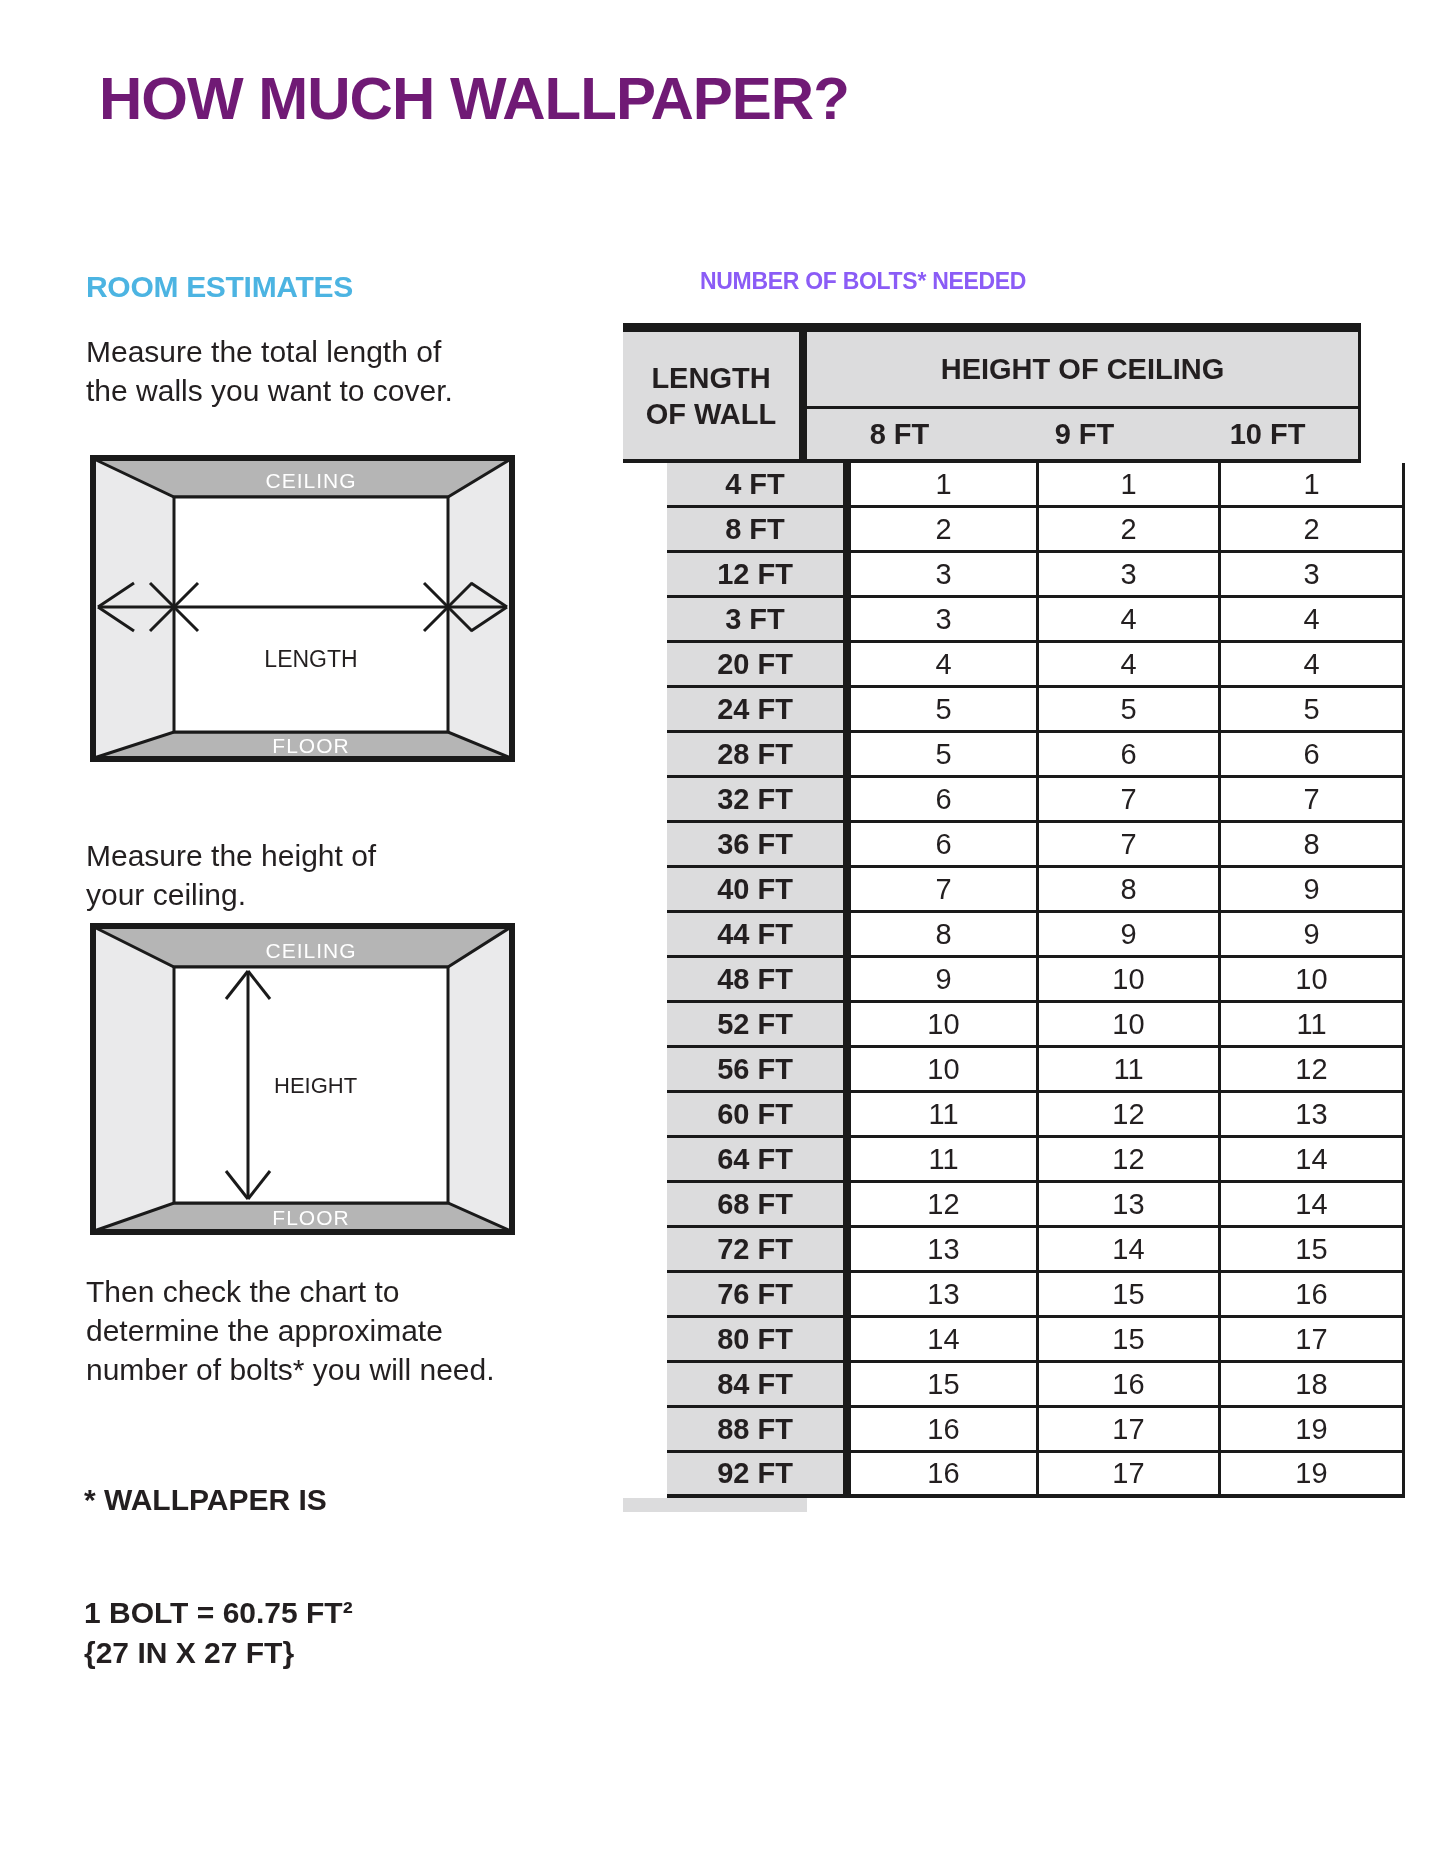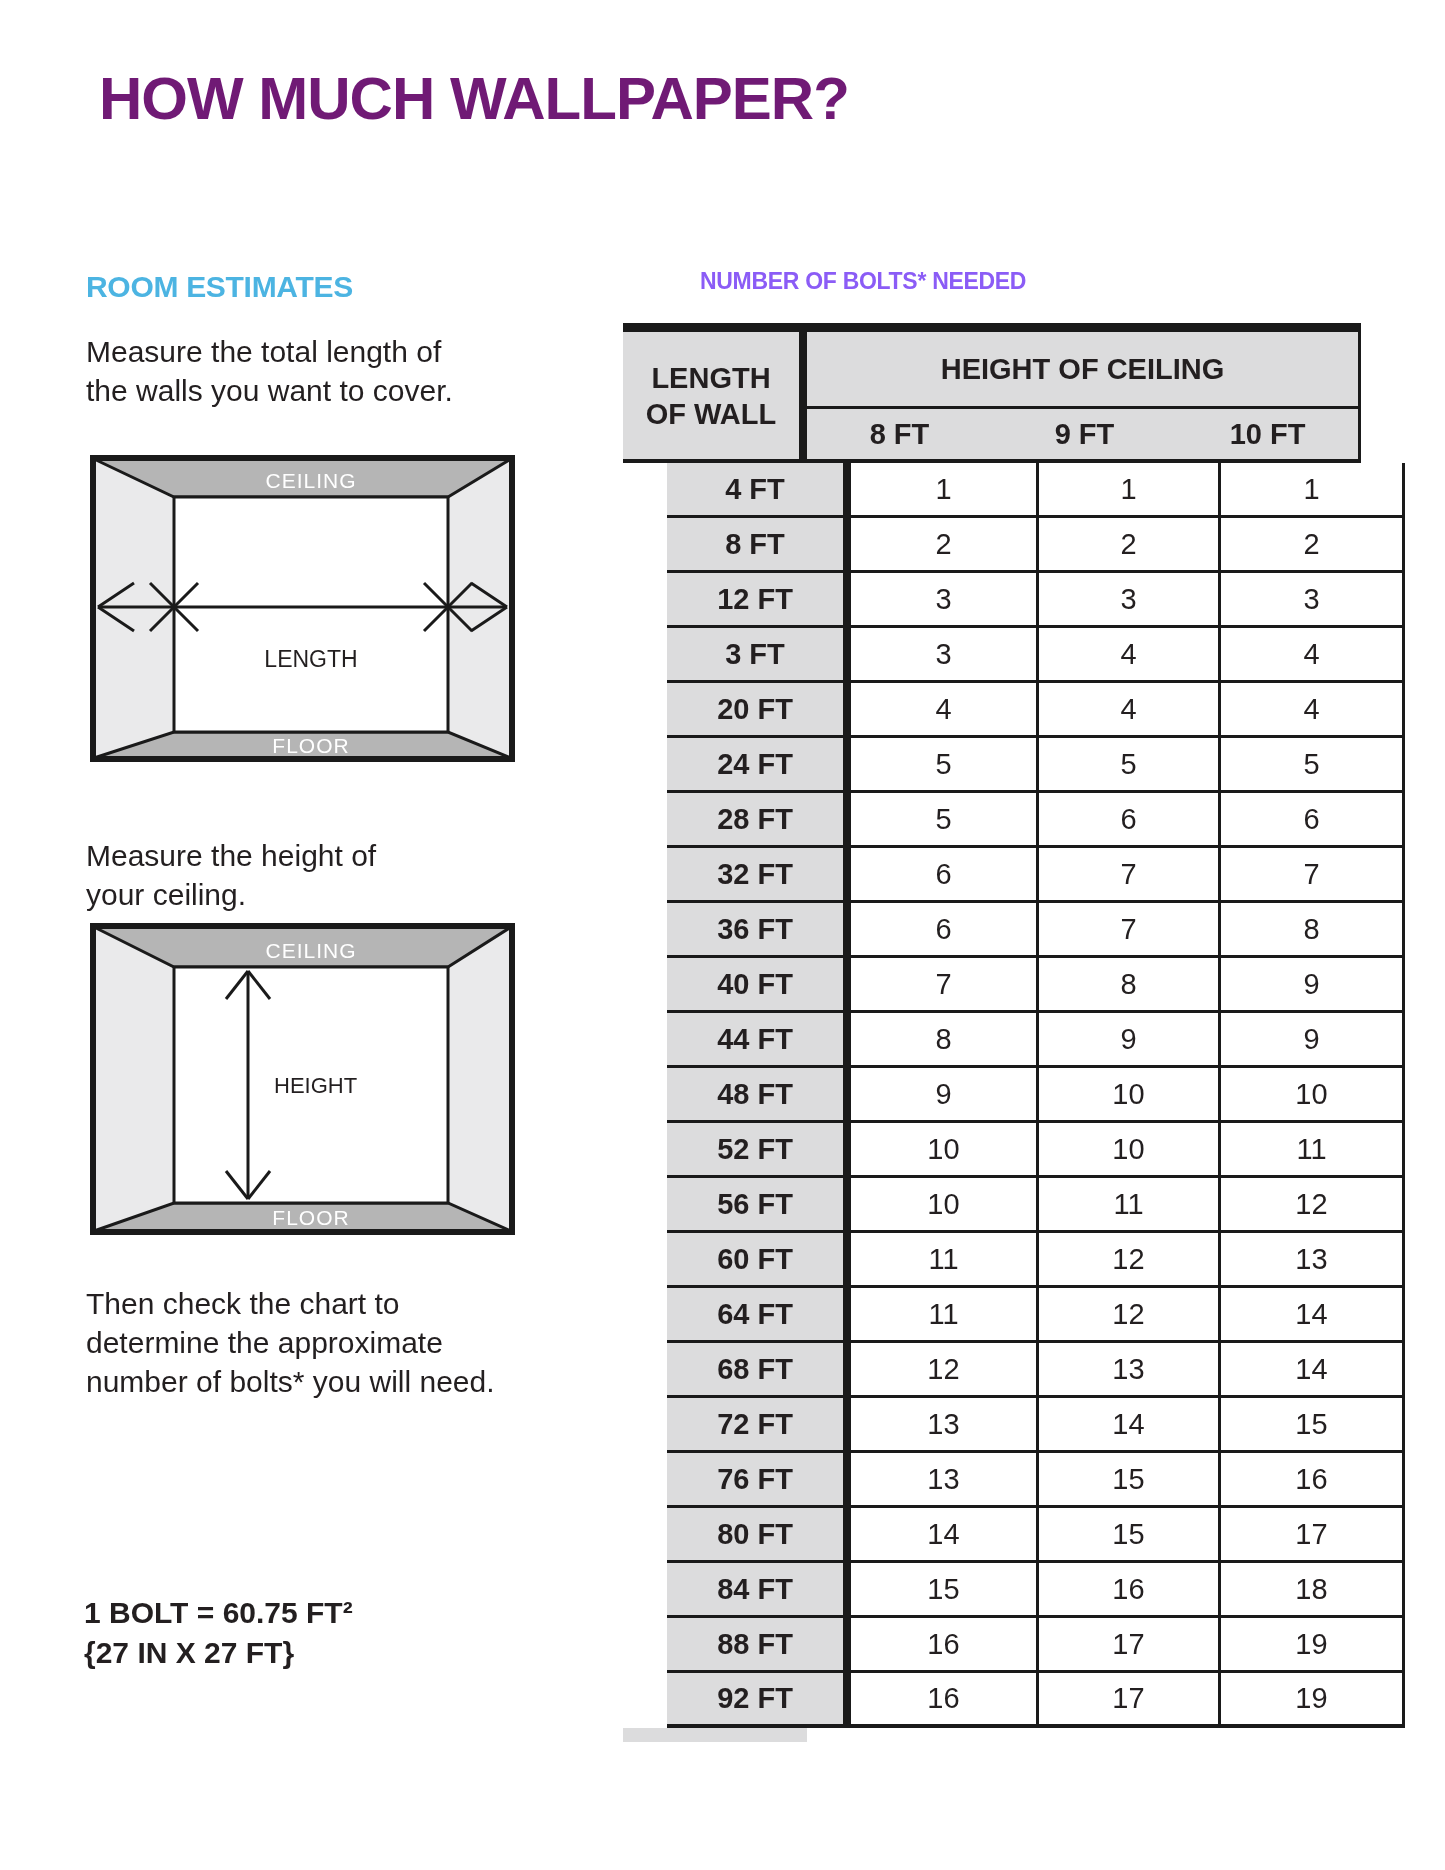--- a/index.html
+++ b/index.html
@@ -21,21 +21,21 @@
     left:86px; top:270px;
     font-size:30px; font-weight:bold; letter-spacing:-0.3px;
     color:#4cb4e2; white-space:nowrap;
   }
   .body-text {
     left:86px; font-size:30px; line-height:39px;
     white-space:pre-line; color:#231f20;
   }
   .step1 { top:332px; }
   .step2 { top:836px; }
-  .step3 { top:1272px;margin-top:12px; }
+  .step3 { top:1272px; }
   .footnote {
     left:84px; top:1480px;
     font-size:30px; font-weight:bold; line-height:40px;
   }
   .footnote .l2 { margin-left:27px; }
   .bolt-size {
     left:84px; top:1578px;
     font-size:30px; font-weight:bold; line-height:40px;
     white-space:pre-line;
     margin-top:15px;
@@ -75,21 +75,21 @@
     font-weight:bold; white-space:pre-line; text-align:center; line-height:36px;
   }
   .group-hdr {
     grid-column:2/5; grid-row:1;
     border-bottom:3px solid #1a1a1a;
     border-right:3px solid #1a1a1a;
     font-weight:bold;
   }
   .sub-hdr { grid-row:2; border-bottom:4px solid #1a1a1a; font-weight:bold; }
   .sub-hdr.last { border-right:3px solid #1a1a1a; }
-  .trow { height:55px;padding-left:44px; }
+  .trow { height:45px;padding-left:44px; }
   .trow .label {
     background:#dcdcdd; font-weight:bold;
     border-right:8px solid #1a1a1a;
     border-bottom:3px solid #1a1a1a;
   }
   .trow .val {
     background:#ffffff;
     border-bottom:3px solid #1a1a1a;
   }
   .trow .val.mid { border-left:3px solid #1a1a1a; border-right:3px solid #1a1a1a; }
@@ -150,20 +150,21 @@
   <text x="221" y="35" text-anchor="middle" font-size="21" letter-spacing="1" fill="#ffffff">CEILING</text>
   <text x="221" y="302" text-anchor="middle" font-size="21" letter-spacing="1" fill="#ffffff">FLOOR</text>
   <text x="184" y="170" text-anchor="start" font-size="22" fill="#231f20">HEIGHT</text>
 </svg>
 
 <div class="abs body-text step3">Then check the chart to
 determine the approximate
 number of bolts* you will need.</div>
 
 <div class="abs footnote">
+  <div class="l1">* WALLPAPER IS</div>
 </div>
 
 <div class="abs bolt-size">1 BOLT = 60.75 FT²
 {27 IN X 27 FT}</div>
 
 <div class="abs chart-heading">NUMBER OF BOLTS* NEEDED</div>
 
 <div class="abs bolt-table">
   <div class="thead-grid">
     <div class="cell gray corner">LENGTH

